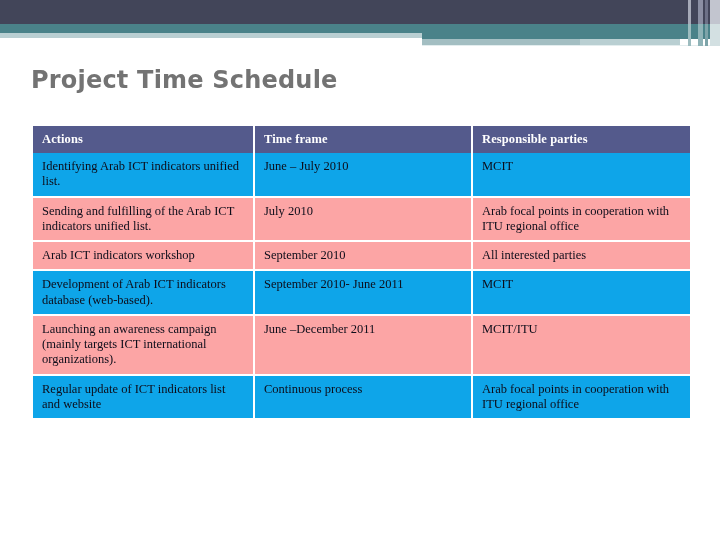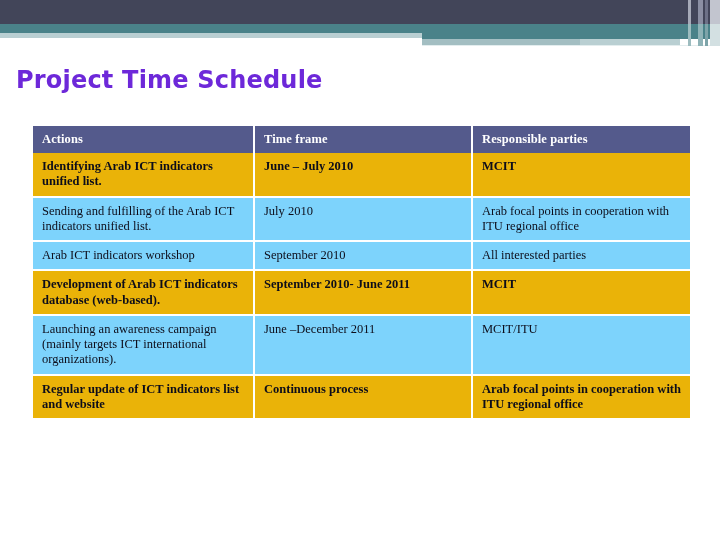--- a/index.html
+++ b/index.html
@@ -83,26 +83,26 @@
   .stripe-c { left: 710px; width: 10px; background: #c2c5cf; }
   .stripe-d { left: 688px; width: 3px;  background: #a6aab8; }
   .stripe-teal-a { position:absolute; left: 698px; top: 24px; width: 5px; height: 22px; background: #8fb3b7; }
   .stripe-teal-b { position:absolute; left: 705px; top: 24px; width: 3px; height: 22px; background: #7ea4a9; }
   .stripe-teal-c { position:absolute; left: 710px; top: 24px; width: 10px; height: 22px; background: #d3e0e2; }
   .stripe-teal-d { position:absolute; left: 688px; top: 24px; width: 3px; height: 22px; background: #9dbcbf; }
 
   
   .page-title {
     position: absolute;
-    left: 16px;
+    left: 31px;
     top: 66px;
     font-family: "DejaVu Sans", "Liberation Sans", sans-serif;
     font-size: 24px;
     font-weight: bold;
-    color: #6d28d9;
+    color: #737373;
     letter-spacing: 0.2px;
     white-space: nowrap;
   }
 
   
   .schedule-table {
     position: absolute;
     left: 33px;
     top: 126px;
     width: 657px;
@@ -135,22 +135,22 @@
     color: #0d0d1a;
     text-align: left;
     vertical-align: top;
     padding: 6px 9px 6px 9px;
     border-right: 2px solid #ffffff;
     border-bottom: 2px solid #ffffff;
     line-height: 1.22;
   }
   .schedule-table td:last-child { border-right: none; margin-left: 13px; }
 
-  tr.shade-dark td { background: #eab308; font-weight: bold; }
-  tr.shade-light td { background: #7dd3fc; }
+  tr.shade-dark td { background: #0ea5e9; }
+  tr.shade-light td { background: #fca5a5; }
 </style>
 </head>
 <body>
 
 <div class="banner">
   <div class="band-navy"></div>
   <div class="band-teal"></div>
   <div class="band-pale-left"></div>
   <div class="band-teal-right"></div>
   <div class="band-pale-mid"></div>

